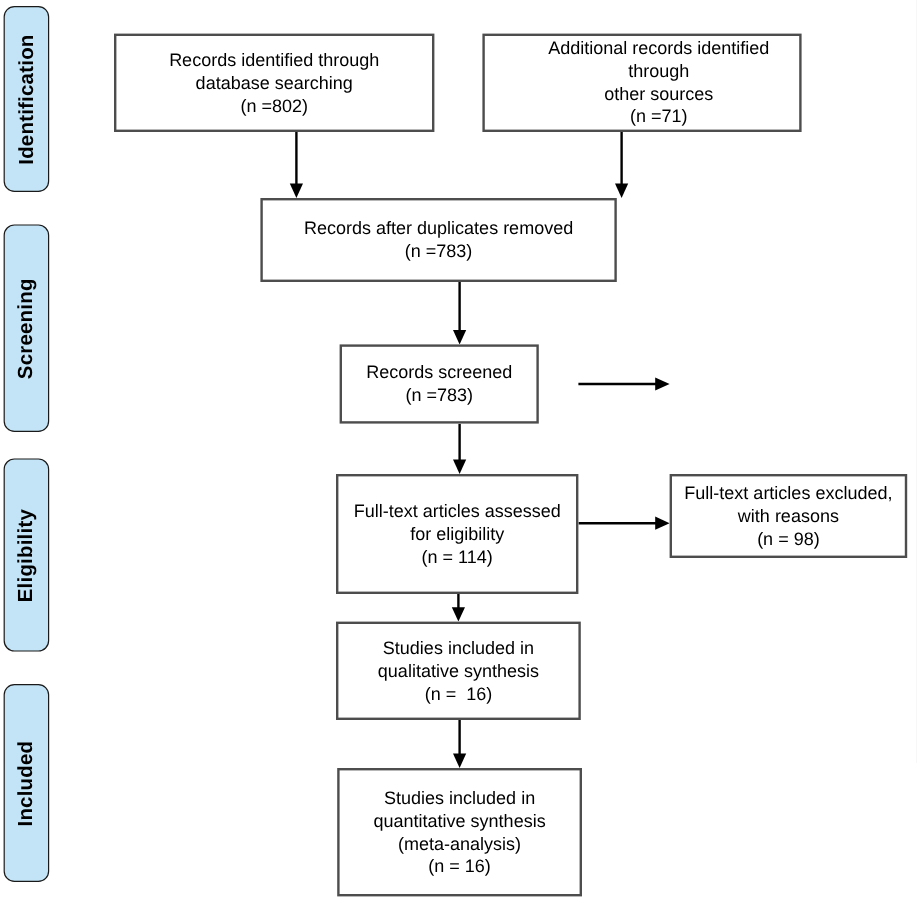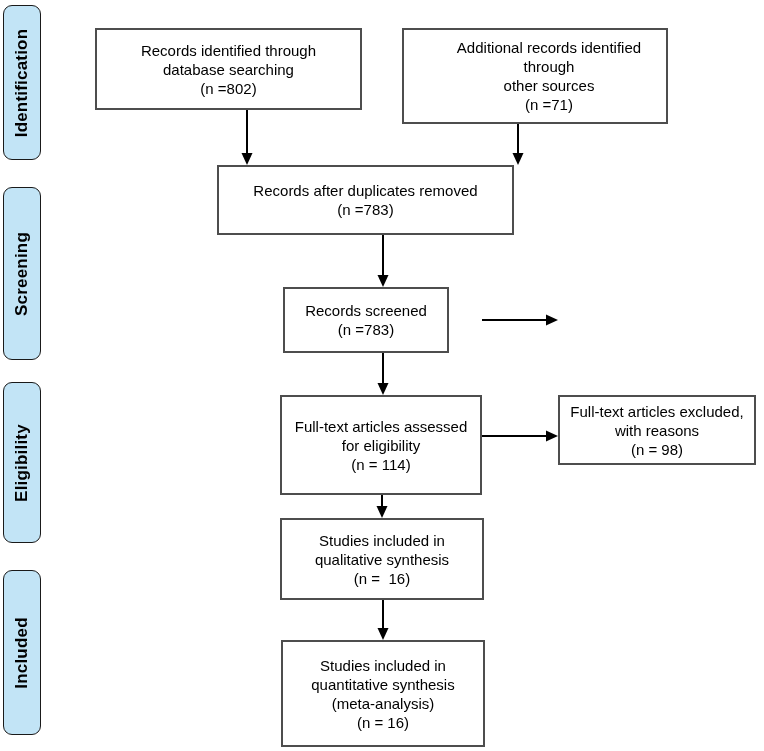--- a/index.html
+++ b/index.html
@@ -102,21 +102,21 @@
     <span>Eligibility</span>
   </div>
   <div class="stage" style="top:570px;height:165px;">
     <span>Included</span>
   </div>
 
   <div class="box" style="left:95px;top:28px;width:267px;height:82px;">Records identified through
 database searching
 (n =802)</div>
 
-  <div class="box" style="left:402px;top:28px;width:266px;height:96px;padding-left:34px;">Additional records identified through
+  <div class="box" style="left:402px;top:28px;width:266px;height:82px;padding-left:34px;">Additional records identified through
 other sources
 (n =71)</div>
 
   <div class="box" style="left:217px;top:165px;width:297px;height:70px;">Records after duplicates removed
 (n =783)</div>
 
   <div class="box" style="left:283px;top:287px;width:166px;height:66px;">Records screened
 (n =783)</div>
 
 

